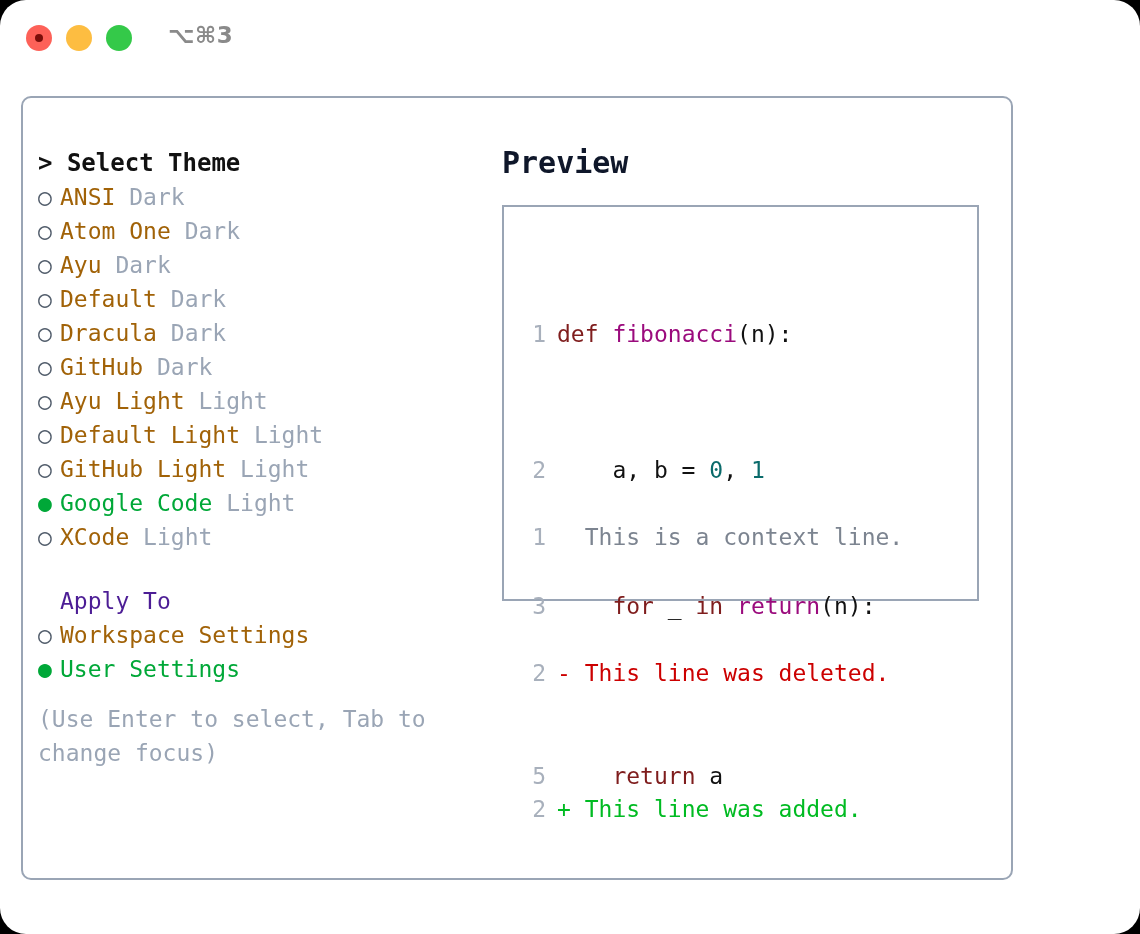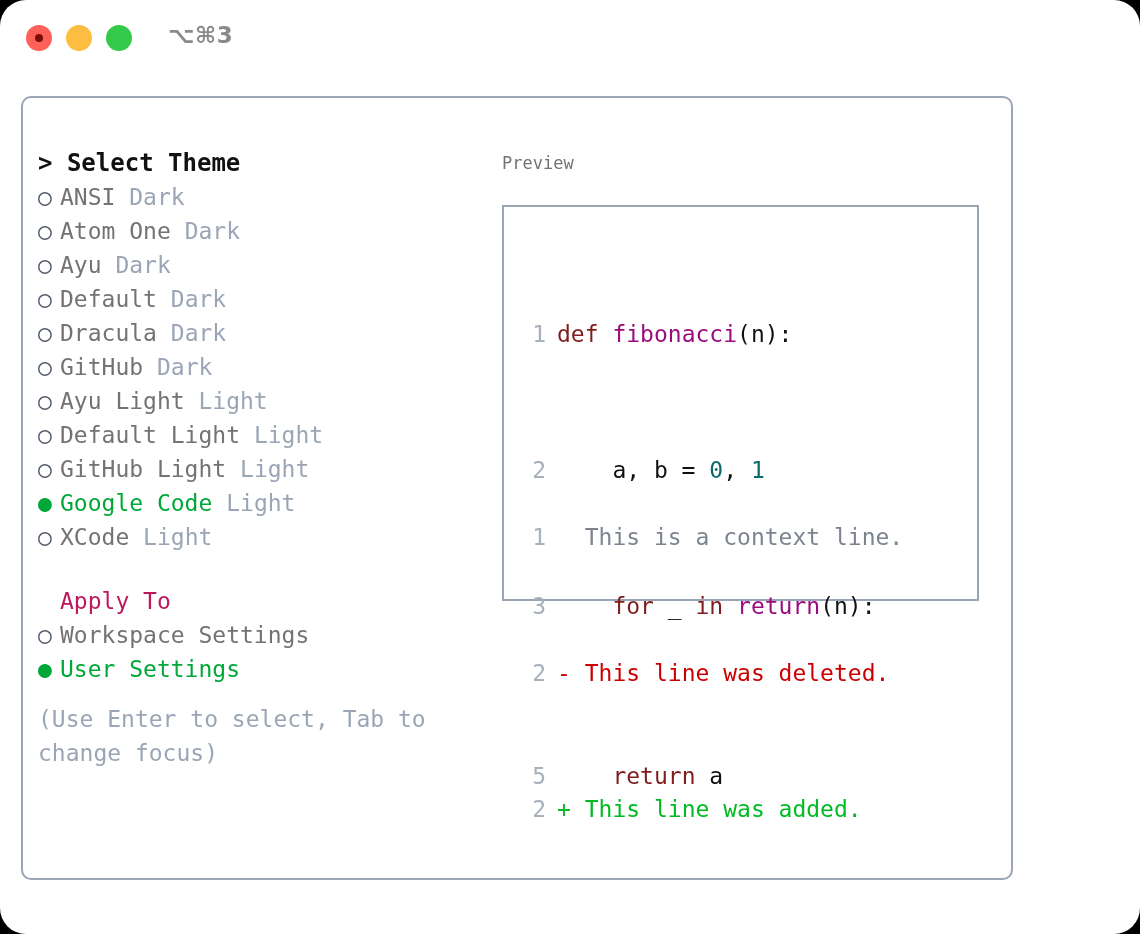--- a/index.html
+++ b/index.html
@@ -110,28 +110,28 @@
     line-height: 34px;
     color: #333a44;
     white-space: pre;
   }
   .bullet {
     display: inline-block;
     width: 22px;
     color: #55606e;
   }
   .option.selected .bullet { color: #00a838; }
-  .option .name { color: #737373; }
+  .option .name { color: #a16207; }
   .option.selected .name { color: #00a838; }
   .option .variant { color: #9aa5b5; }
 
   .group-label {
     font-size: 23px;
     line-height: 34px;
-    color: #be185d;
+    color: #4c1d95;
     white-space: pre;
     padding-left: 22px;
   }
   .spacer { height: 30px; }
 
   .hint {
     margin-top: 16px;
     font-size: 23px;
     line-height: 34px;
     color: #9aa5b5;
@@ -139,23 +139,23 @@
   }
 
   
   .right-col {
     position: absolute;
     left: 479px;
     top: 48px;
     width: 500px;
   }
   .preview-title {
-    font-size: 17px;
-    font-weight: 400;
-    color: #737373;
+    font-size: 30px;
+    font-weight: 700;
+    color: #0f172a;
     line-height: 34px;
   }
   .preview-box {
     margin-top: 25px;
     width: 477px;
     height: 396px;
     border: 2px solid #9aa5b5;
     background: #ffffff;
     box-sizing: border-box;
     position: relative;

